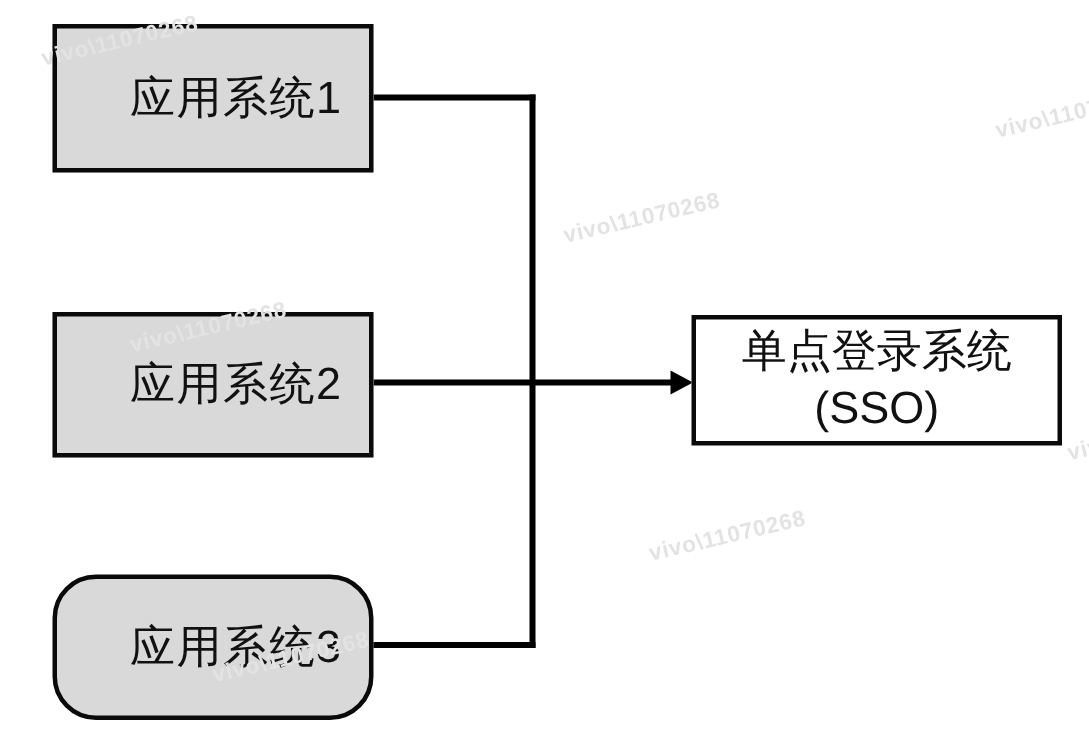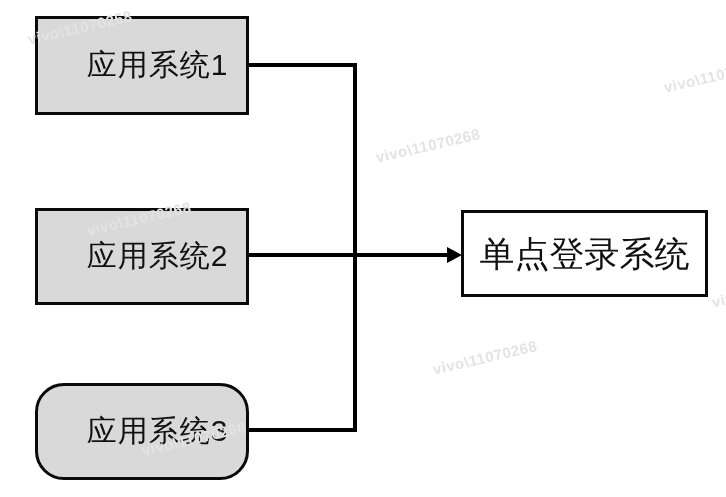--- a/index.html
+++ b/index.html
@@ -37,21 +37,21 @@
   .node.app .node-label { letter-spacing: 1px; margin-left: 31px; }
   #node-app1 { top: 16px;  height: 99px; }
   #node-app2 { top: 208px; height: 97px; }
   #node-app3 { top: 383px; height: 97px; border-radius: 29px; }
   #node-sso {
     left: 461px;
     top: 210px;
     width: 247px;
     height: 87px;
     background: #ffffff;
-    font-size: 35px;
+    font-size: 30px;
     line-height: 1.25;
   }
   
   .edge {
     position: absolute;
     background: #000000;
     z-index: 1;
   }
   #edge-h1 { left: 249px; top: 63px;  width: 108px; height: 4px; }
   #edge-h2 { left: 249px; top: 253px; width: 199px; height: 4px; }
@@ -100,20 +100,21 @@
   </div>
   <div class="node app" id="node-app2">
     <span class="node-label">应用系统2</span>
   </div>
   <div class="node app" id="node-app3">
     <span class="node-label">应用系统3</span>
   </div>
 
   <div class="node" id="node-sso">
     <div class="node-label">单点登录系统</div>
+    <div class="node-label">(SSO)</div>
   </div>
 
   <div class="edge" id="edge-h1"></div>
   <div class="edge" id="edge-v"></div>
   <div class="edge" id="edge-h2"></div>
   <div class="edge" id="edge-h3"></div>
   <div class="arrowhead"></div>
 
   <div class="watermark" id="wm1">vivo\11070268</div>
   <div class="watermark" id="wm2">vivo\11070268</div>

